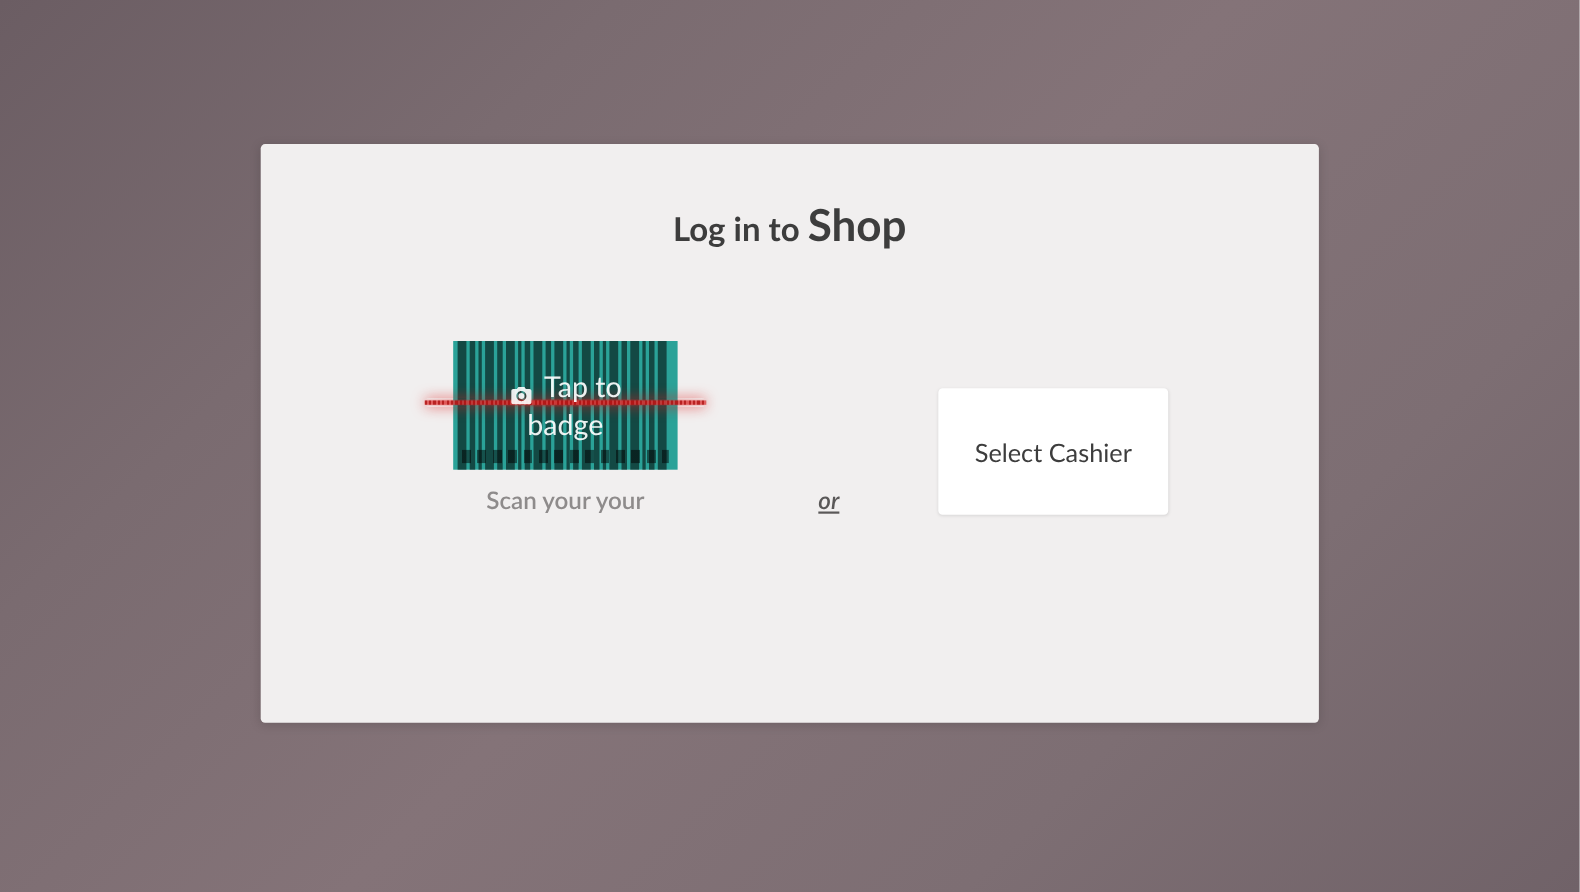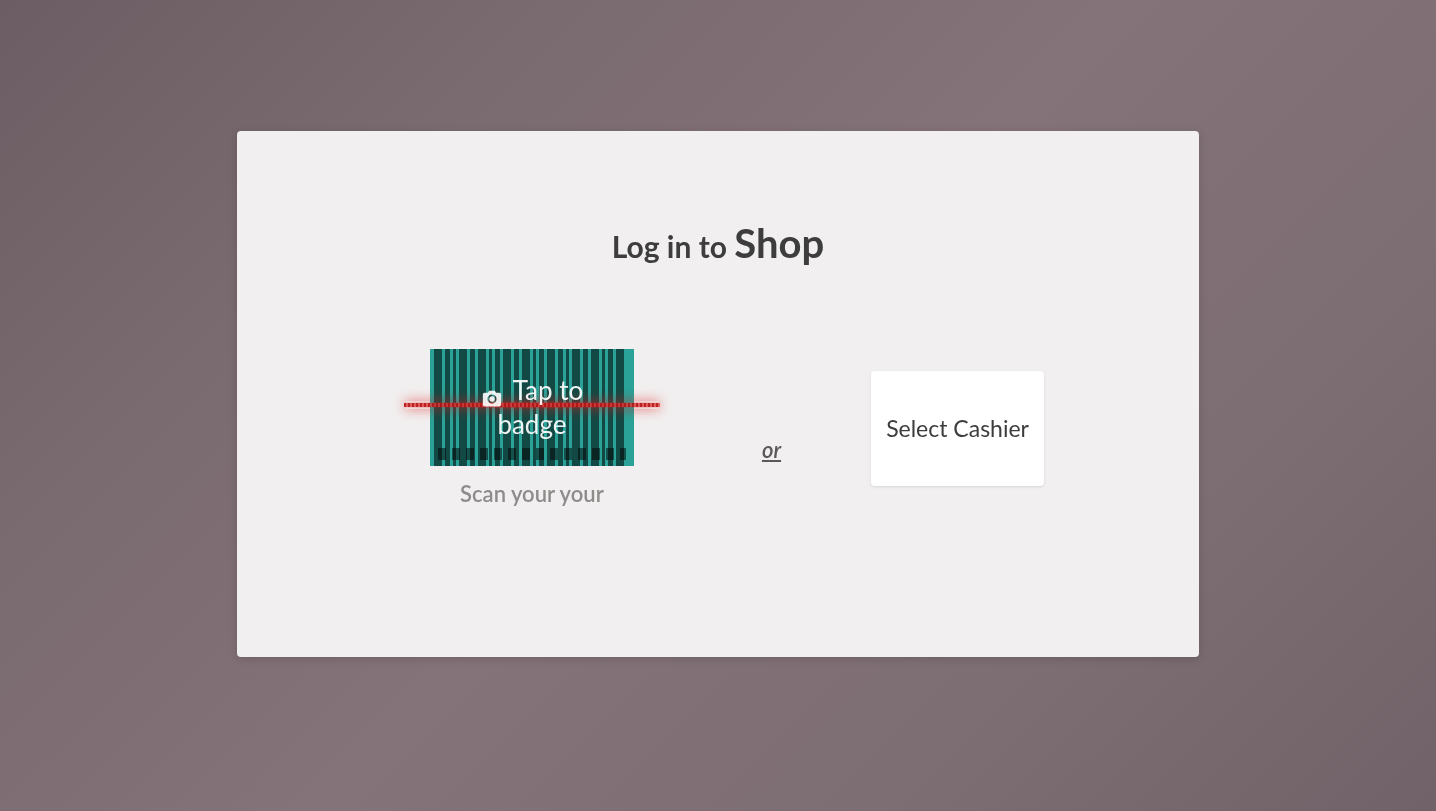--- a/index.html
+++ b/index.html
@@ -23,42 +23,42 @@
     .login-panel {
       width: 962px;
       height: 526px;
       background: #f1efef;
       border-radius: 4px;
       margin-top: 131px;
       box-shadow: 0 2px 10px rgba(0,0,0,0.15);
       display: flex;
       flex-direction: column;
       align-items: center;
-      padding-top: 88px;
+      padding-top: 49px;
     }
     
     .login-title {
       color: #3d3d3d;
       font-weight: 700;
       font-size: 0;
     }
     
     .login-title .prefix {
       font-size: 30px;
       font-weight: 700;
     }
     
     .login-title .shop-name {
       font-size: 40px;
       font-weight: 700;
     }
     
     .login-options {
       display: flex;
-      align-items: center;
+      align-items: flex-end;
       justify-content: center;
       margin-top: 82px;
       width: 100%;
     }
     
     .scan-section {
       display: flex;
       flex-direction: column;
       align-items: center;
       width: 280px;
@@ -161,21 +161,21 @@
       color: #5a5858;
       font-size: 22px;
       font-style: italic;
       font-weight: 600;
       margin: 0 90px;
       padding-top: 42px;
       text-decoration: underline;
     }
     
     .select-cashier-button {
-      width: 173px;
+      width: 209px;
       height: 115px;
       background: #ffffff;
       border-radius: 4px;
       box-shadow: 0 1px 3px rgba(0,0,0,0.1);
       display: flex;
       align-items: center;
       justify-content: center;
       cursor: pointer;
       color: #3d3d3d;
       font-size: 23px;

